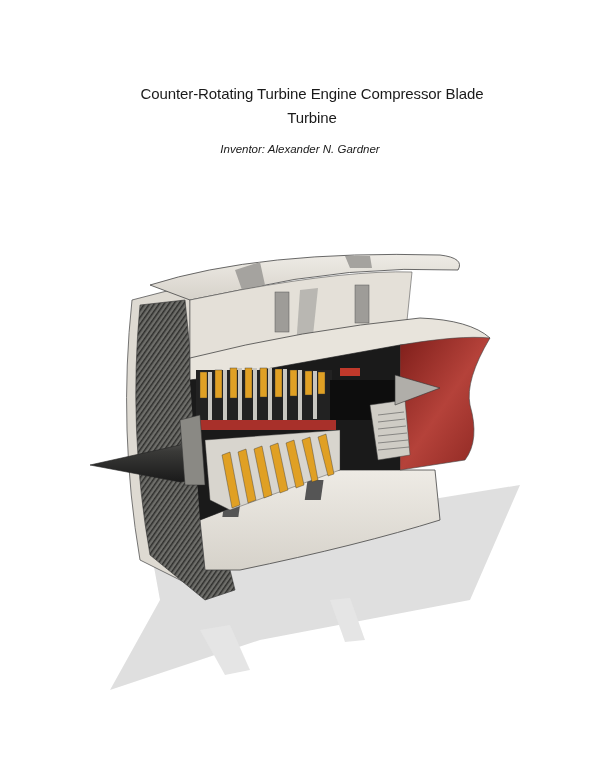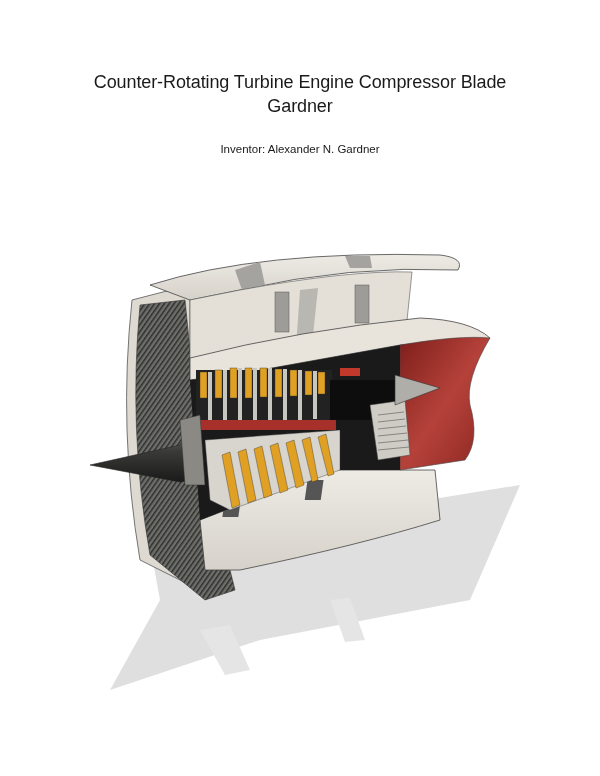--- a/index.html
+++ b/index.html
@@ -3,36 +3,36 @@
 <meta charset="utf-8">
 <style>
   html, body { margin: 0; padding: 0; }
   body {
     width: 600px; height: 776px; background: #ffffff;
     position: relative; overflow: hidden;
     font-family: "Liberation Sans", sans-serif; color: #1a1a1a;
   }
   .title {
     position: absolute; left: 40px; width: 520px; top: 70px;
-    text-align: center; font-size: 18px; line-height: 24px;
-    font-weight: normal; margin: 0; letter-spacing: -0.1px;
+    text-align: center; font-size: 15px; line-height: 24px;
+    font-weight: normal; margin: 12px; letter-spacing: -0.1px;
   }
   .meta {
     position: absolute; left: 100px; width: 400px; top: 142px;
-    text-align: center; font-size: 11.5px; line-height: 14px;
+    text-align: center; font-size: 11.5px; line-height: 14px; font-style: italic;
   }
   .meta div { margin: 0; }
   .figure { position: absolute; left: 0; top: 0; width: 600px; height: 776px; }
 </style>
 </head>
 <body>
 
 <h1 class="title">
   <span>Counter-Rotating Turbine Engine Compressor Blade</span><br>
-  <span>Gardner</span>
+  <span>Turbine</span>
 </h1>
 
 <div class="meta">
   <div>Inventor: Alexander N. Gardner</div>
 </div>
 
 <svg class="figure" viewBox="0 0 600 776" xmlns="http://www.w3.org/2000/svg">
   <defs>
     <linearGradient id="nac" x1="0" y1="0" x2="0" y2="1">
       <stop offset="0" stop-color="#eeebe5"></stop>

